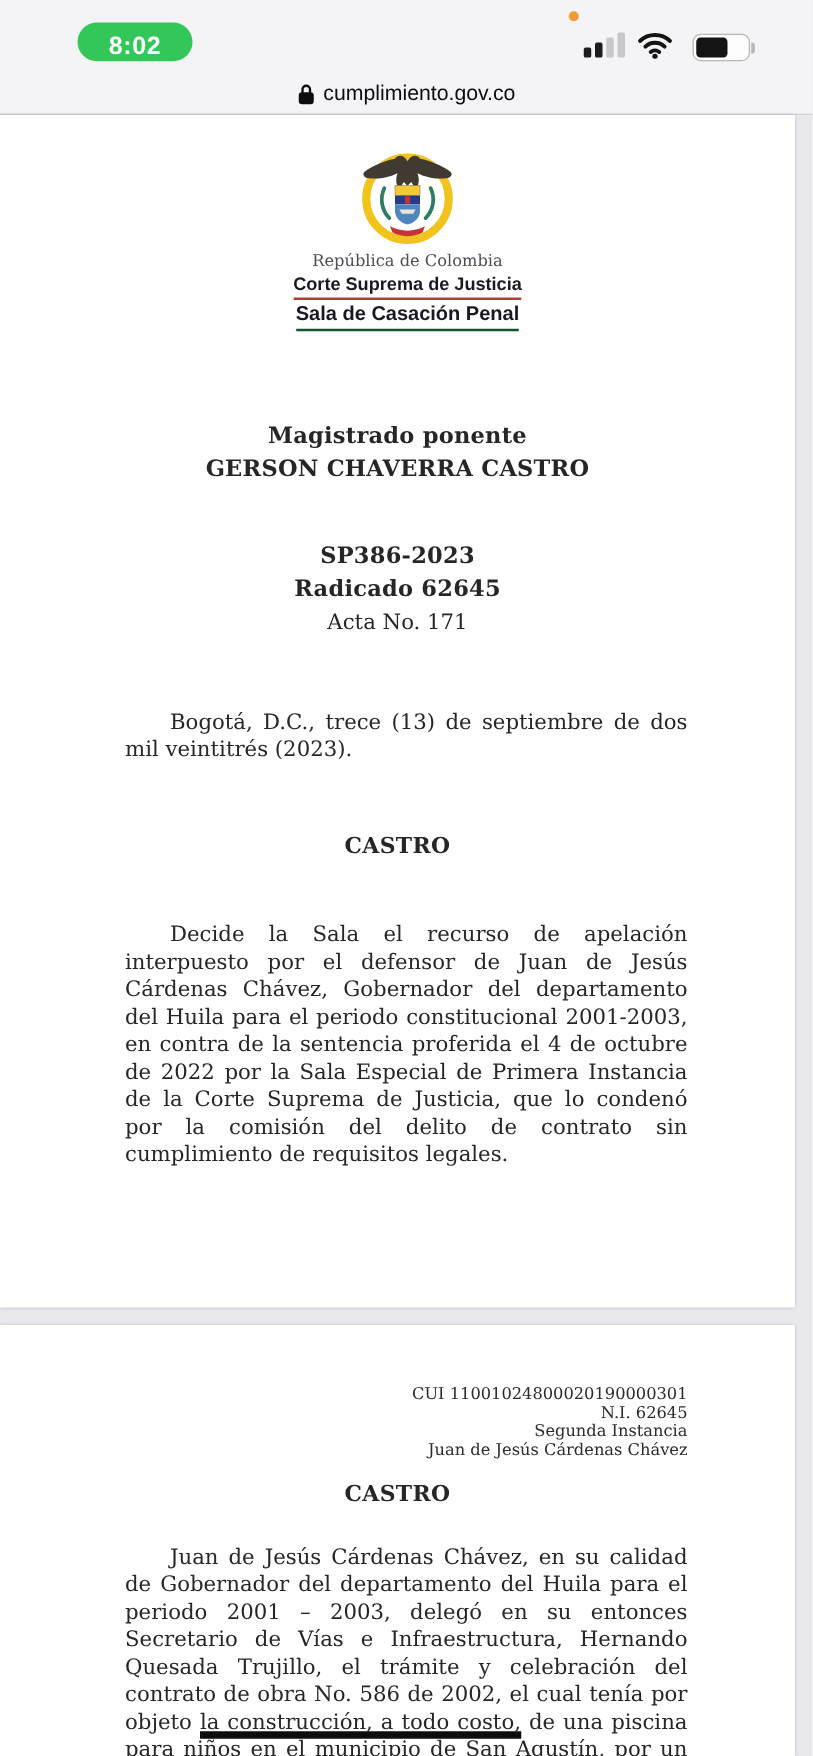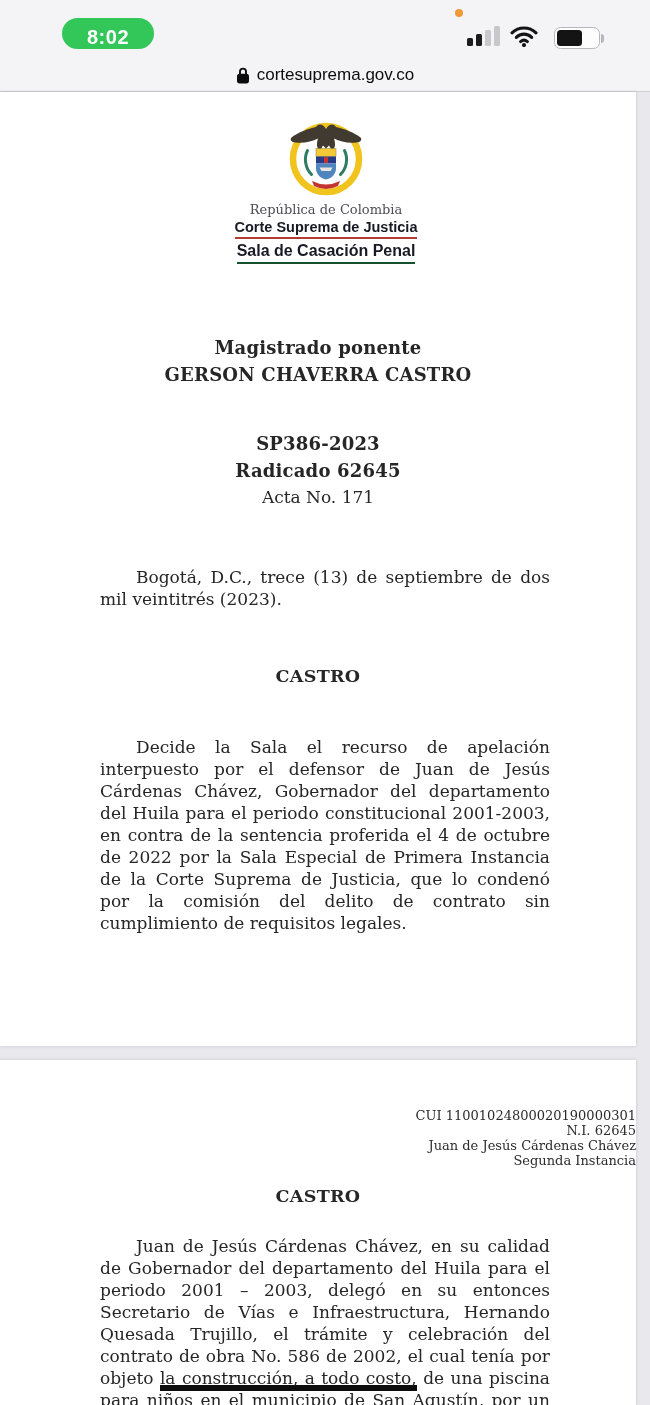--- a/index.html
+++ b/index.html
@@ -97,21 +97,21 @@
     font-size:17px; line-height:22px;
     text-align:justify; text-justify:inter-word;
   }
   .indent { text-indent:36px; }
   .date-para { margin-top:56px; }
   .section-title { margin-top:56px; font-weight:700; font-size:17.5px; letter-spacing:0.3px; }
   .asunto-para { margin-top:50px; }
 
   
   .p2-header {
-    padding-top:48px; 
+    padding-top:48px; margin-right:86px;
     text-align:right; font-size:13px; line-height:15px; color:#2b2b2b;
   }
   .p2-section-title { margin-top:18px; font-weight:700; font-size:17.5px; letter-spacing:0.3px; }
   .hechos-para { margin-top:29px; }
   .marker-underline {
     background-image:linear-gradient(#0d0d0d,#0d0d0d);
     background-size:100% 6px;
     background-position:0 100%;
     background-repeat:no-repeat;
     -webkit-box-decoration-break:clone;
@@ -149,21 +149,21 @@
       <div class="battery-nub"></div>
     </div>
   </div>
   <div class="url-bar">
     <span style="display:flex;">
       <svg width="14" height="18" viewBox="0 0 14 18">
         <path d="M4 9 V5.6 a3 3 0 0 1 6 0 V9" stroke="#0c0c0e" stroke-width="1.9" fill="none"></path>
         <rect x="1" y="7.8" width="12" height="9.6" rx="2.6" fill="#0c0c0e"></rect>
       </svg>
     </span>
-    <span>cortesuprema.gov.co</span>
+    <span>cumplimiento.gov.co</span>
   </div>
 </div>
 
 <div class="pdf-viewport">
 
   <div class="pdf-page page-1">
 
     <div class="emblem-block">
       <span style="display:inline-block;">
         <svg width="96" height="84" viewBox="0 0 96 84">
@@ -206,22 +206,22 @@
     <p class="body-text indent asunto-para">Decide la Sala el recurso de apelación interpuesto por el defensor de Juan de Jesús Cárdenas Chávez, Gobernador del departamento del Huila para el periodo constitucional 2001-2003, en contra de la sentencia proferida el 4 de octubre de 2022 por la Sala Especial de Primera Instancia de la Corte Suprema de Justicia, que lo condenó por la comisión del delito de contrato sin cumplimiento de requisitos legales.</p>
   </div>
 
   <div class="page-gap"></div>
 
   <div class="pdf-page page-2">
 
     <div class="p2-header">
       <div>CUI 11001024800020190000301</div>
       <div>N.I. 62645</div>
+      <div>Segunda Instancia</div>
       <div>Juan de Jesús Cárdenas Chávez</div>
-      <div>Segunda Instancia</div>
     </div>
 
     <div class="doc-center p2-section-title">CASTRO</div>
 
     <p class="body-text indent hechos-para"><span>Juan de Jesús Cárdenas Chávez, en su calidad de Gobernador del departamento del Huila para el periodo 2001 – 2003, delegó en su entonces Secretario de Vías e Infraestructura, Hernando Quesada Trujillo, el trámite y celebración del contrato de obra No. 586 de 2002, el cual tenía por objeto </span><span class="marker-underline">la construcción, a todo costo,</span><span> de una piscina para niños en el municipio de San Agustín, por un valor</span></p>
   </div>
 
 </div>
 
 </body></html>

